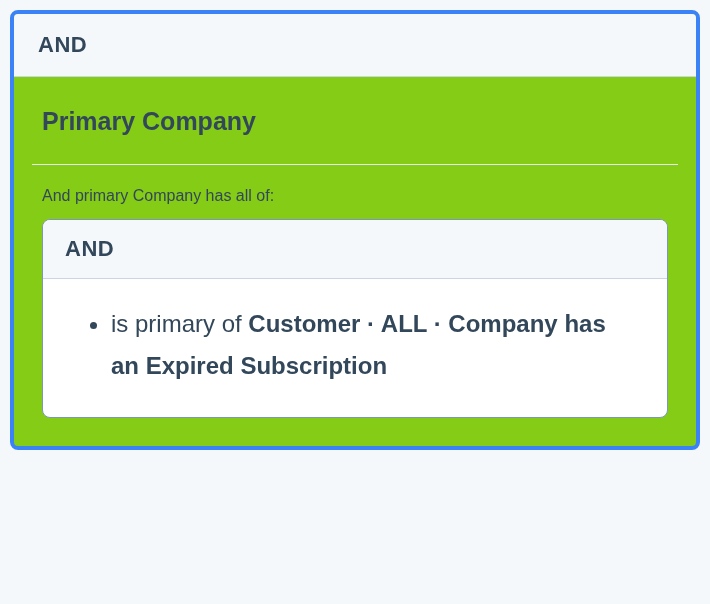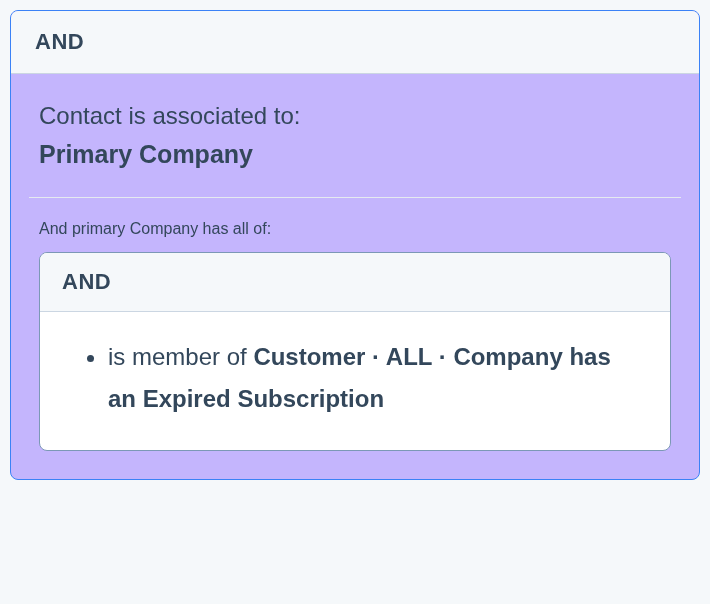--- a/index.html
+++ b/index.html
@@ -7,22 +7,22 @@
       margin: 0;
       padding: 0;
     }
     body {
       font-family: -apple-system, BlinkMacSystemFont, "Segoe UI", Helvetica, Arial, sans-serif;
       background: #f5f8fa;
       padding: 10px;
       color: #33475b;
     }
     .outer-card {
-      background: #c4b5fd;
-      border: 1px solid #3b82f6;
+      background: #84cc16;
+      border: 4px solid #3b82f6;
       border-radius: 8px;
       overflow: hidden;
     }
     .operator-header {
       background: #f5f8fa;
       padding: 18px 24px;
       border-bottom: 1px solid #cbd6e2;
       font-weight: 700;
       font-size: 22px;
       color: #33475b;
@@ -92,32 +92,31 @@
     }
   </style>
 </head>
 <body>
 
 <div class="outer-card">
   <div class="operator-header">
     <span>AND</span>
   </div>
   <div class="card-body">
-    <div class="assoc-label">Contact is associated to:</div>
     <div class="assoc-value">Primary Company</div>
     <div class="divider"></div>
     <div class="sub-label">And primary Company has all of:</div>
 
     <div class="inner-card">
       <div class="inner-operator-header">
         <span>AND</span>
       </div>
       <div class="inner-body">
         <ul class="bullet-list">
           <li class="bullet-item">
-            <span>is member of </span><span class="bold">Customer · ALL · Company has an Expired Subscription</span>
+            <span>is primary of </span><span class="bold">Customer · ALL · Company has an Expired Subscription</span>
           </li>
         </ul>
       </div>
     </div>
 
   </div>
 </div>
 
 </body></html>

